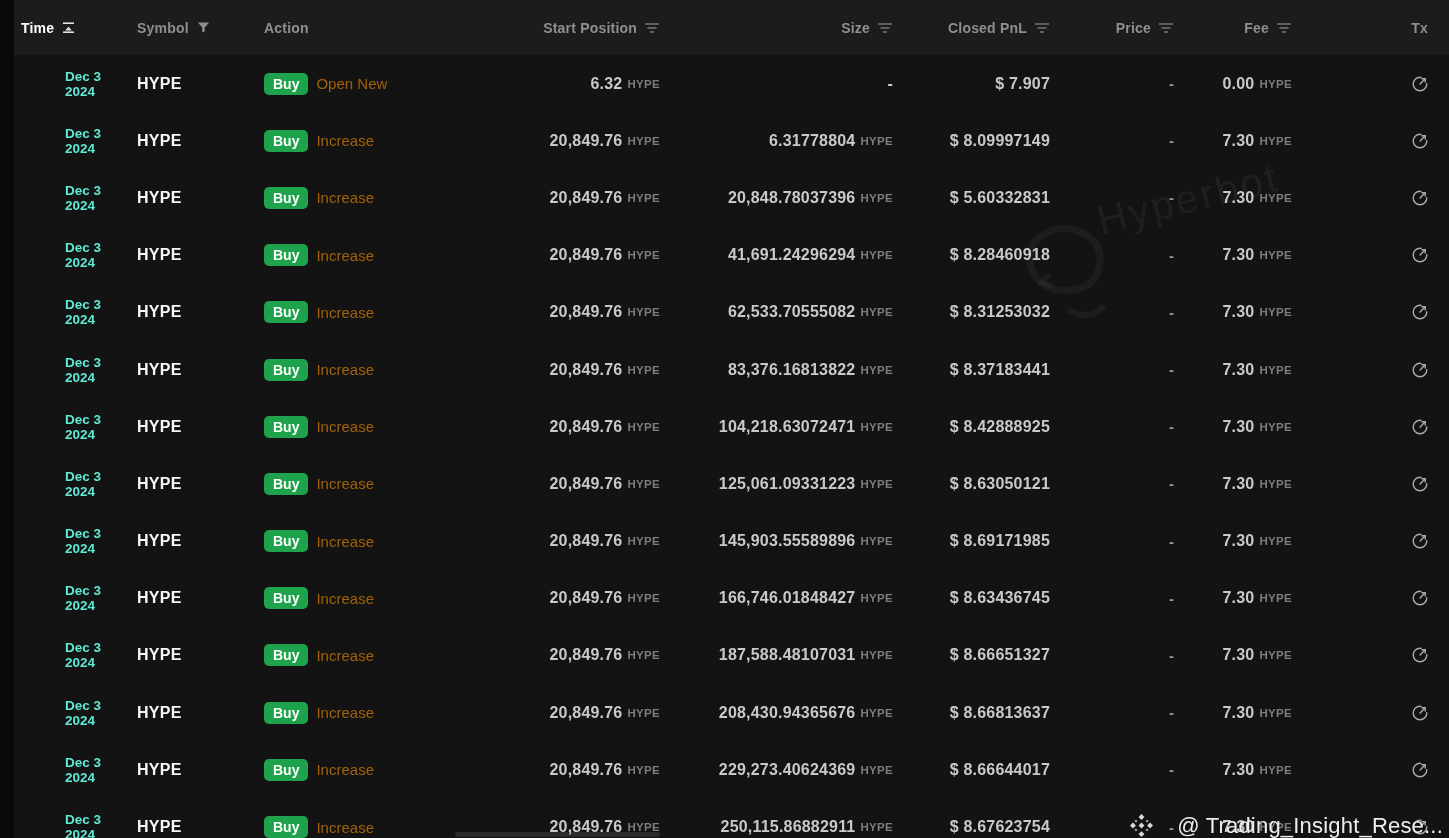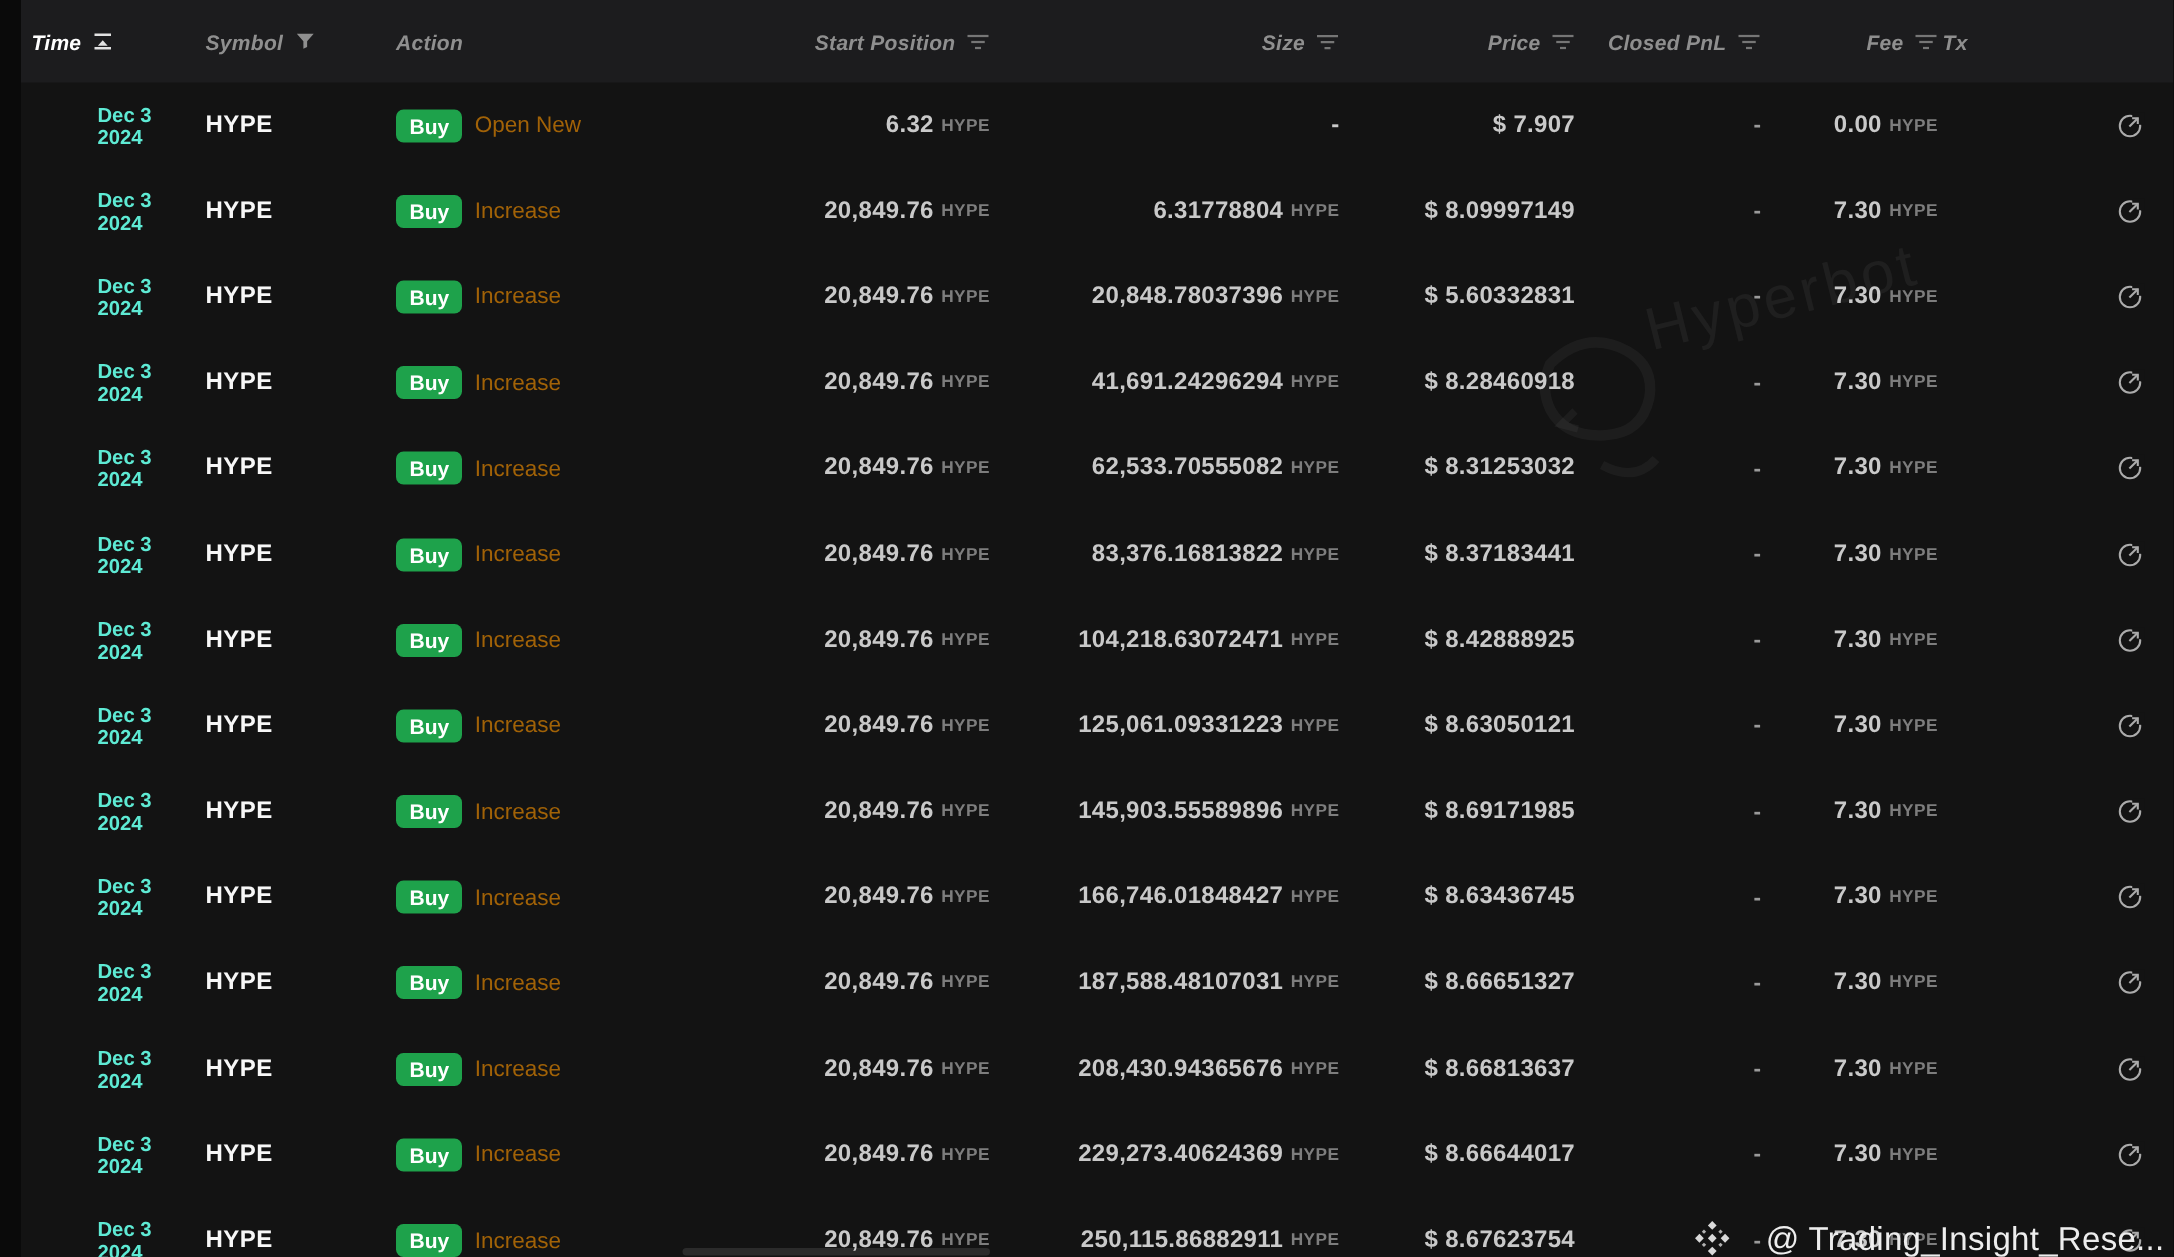--- a/index.html
+++ b/index.html
@@ -15,22 +15,22 @@
     display:grid;
     grid-template-columns:116px 127px 213px 193px 233px 157px 124px 118px 154px;
     align-items:center;
   }
   .header-row{height:55px;background:#1c1c1e;}
   .row{height:57.2px;}
 
   .hcell{display:flex;align-items:center;gap:7px;height:100%;cursor:pointer;}
   .hcell.left{justify-content:flex-start;padding-left:7px;}
   .hcell.right{justify-content:flex-end;padding-right:3px;}
-  .hcell.tx{justify-content:flex-start;padding-right:21px;}
-  .hlabel{font-size:14px;font-weight:700;color:#8f8f8f;letter-spacing:.2px;font-style:italic;}
+  .hcell.tx{justify-content:flex-end;padding-right:21px;}
+  .hlabel{font-size:14px;font-weight:700;color:#8f8f8f;letter-spacing:.2px;}
   .hlabel.active{color:#ffffff;}
 
   .cell{display:flex;align-items:center;height:100%;}
   .cell.left{justify-content:flex-start;padding-left:7px;}
   .cell.right{justify-content:flex-end;padding-right:3px;}
   .cell.txc{justify-content:flex-end;padding-right:19px;}
 
   .date{font-size:13.5px;font-weight:700;color:#5eead4;margin-left:44px;}
   .symbol{font-size:16px;font-weight:700;color:#f7f7f7;letter-spacing:.3px;}
   .badge-buy{
@@ -98,29 +98,29 @@
       </div>
       <div class="hcell right">
         <span class="hlabel">Size</span>
         <svg class="icon" width="16" height="12" viewBox="0 0 16 12">
           <line x1="1" y1="2" x2="15" y2="2" stroke="#767676" stroke-width="1.5"></line>
           <line x1="3.5" y1="6" x2="12.5" y2="6" stroke="#767676" stroke-width="1.5"></line>
           <line x1="6" y1="10" x2="10" y2="10" stroke="#767676" stroke-width="1.5"></line>
         </svg>
       </div>
       <div class="hcell right">
-        <span class="hlabel">Price</span>
+        <span class="hlabel">Closed PnL</span>
         <svg class="icon" width="16" height="12" viewBox="0 0 16 12">
           <line x1="1" y1="2" x2="15" y2="2" stroke="#767676" stroke-width="1.5"></line>
           <line x1="3.5" y1="6" x2="12.5" y2="6" stroke="#767676" stroke-width="1.5"></line>
           <line x1="6" y1="10" x2="10" y2="10" stroke="#767676" stroke-width="1.5"></line>
         </svg>
       </div>
       <div class="hcell right">
-        <span class="hlabel">Closed PnL</span>
+        <span class="hlabel">Price</span>
         <svg class="icon" width="16" height="12" viewBox="0 0 16 12">
           <line x1="1" y1="2" x2="15" y2="2" stroke="#767676" stroke-width="1.5"></line>
           <line x1="3.5" y1="6" x2="12.5" y2="6" stroke="#767676" stroke-width="1.5"></line>
           <line x1="6" y1="10" x2="10" y2="10" stroke="#767676" stroke-width="1.5"></line>
         </svg>
       </div>
       <div class="hcell right">
         <span class="hlabel">Fee</span>
         <svg class="icon" width="16" height="12" viewBox="0 0 16 12">
           <line x1="1" y1="2" x2="15" y2="2" stroke="#767676" stroke-width="1.5"></line>

